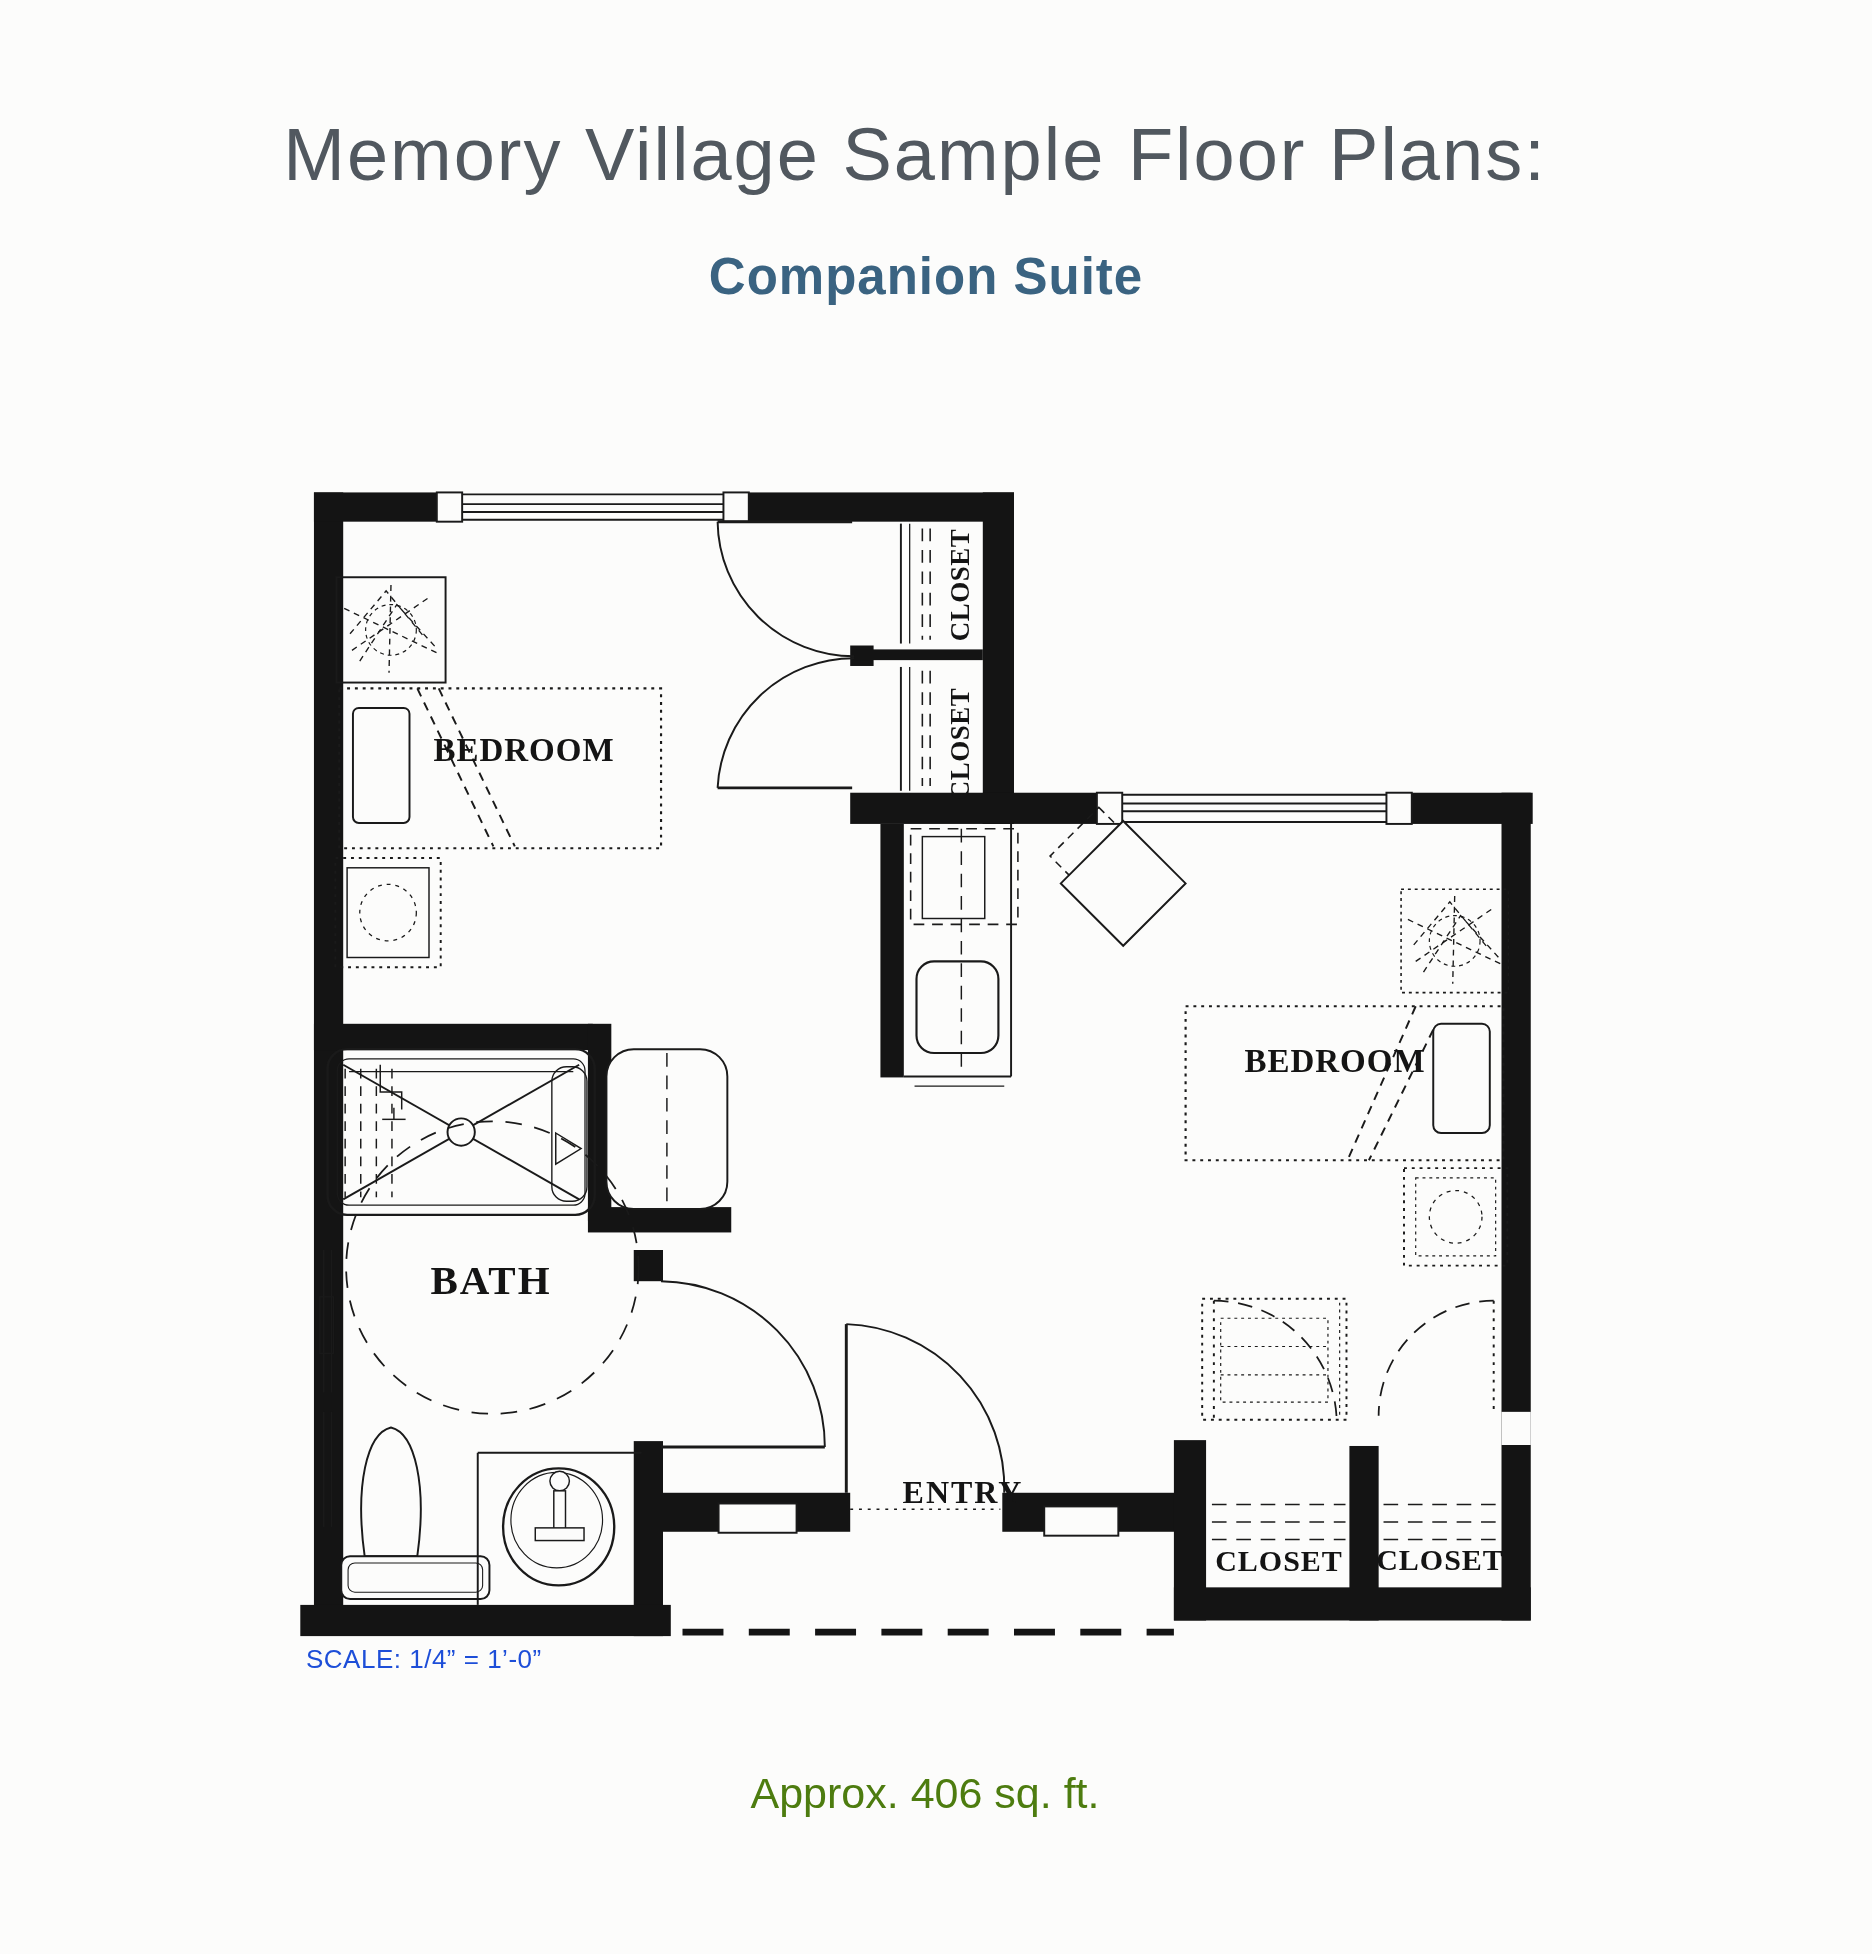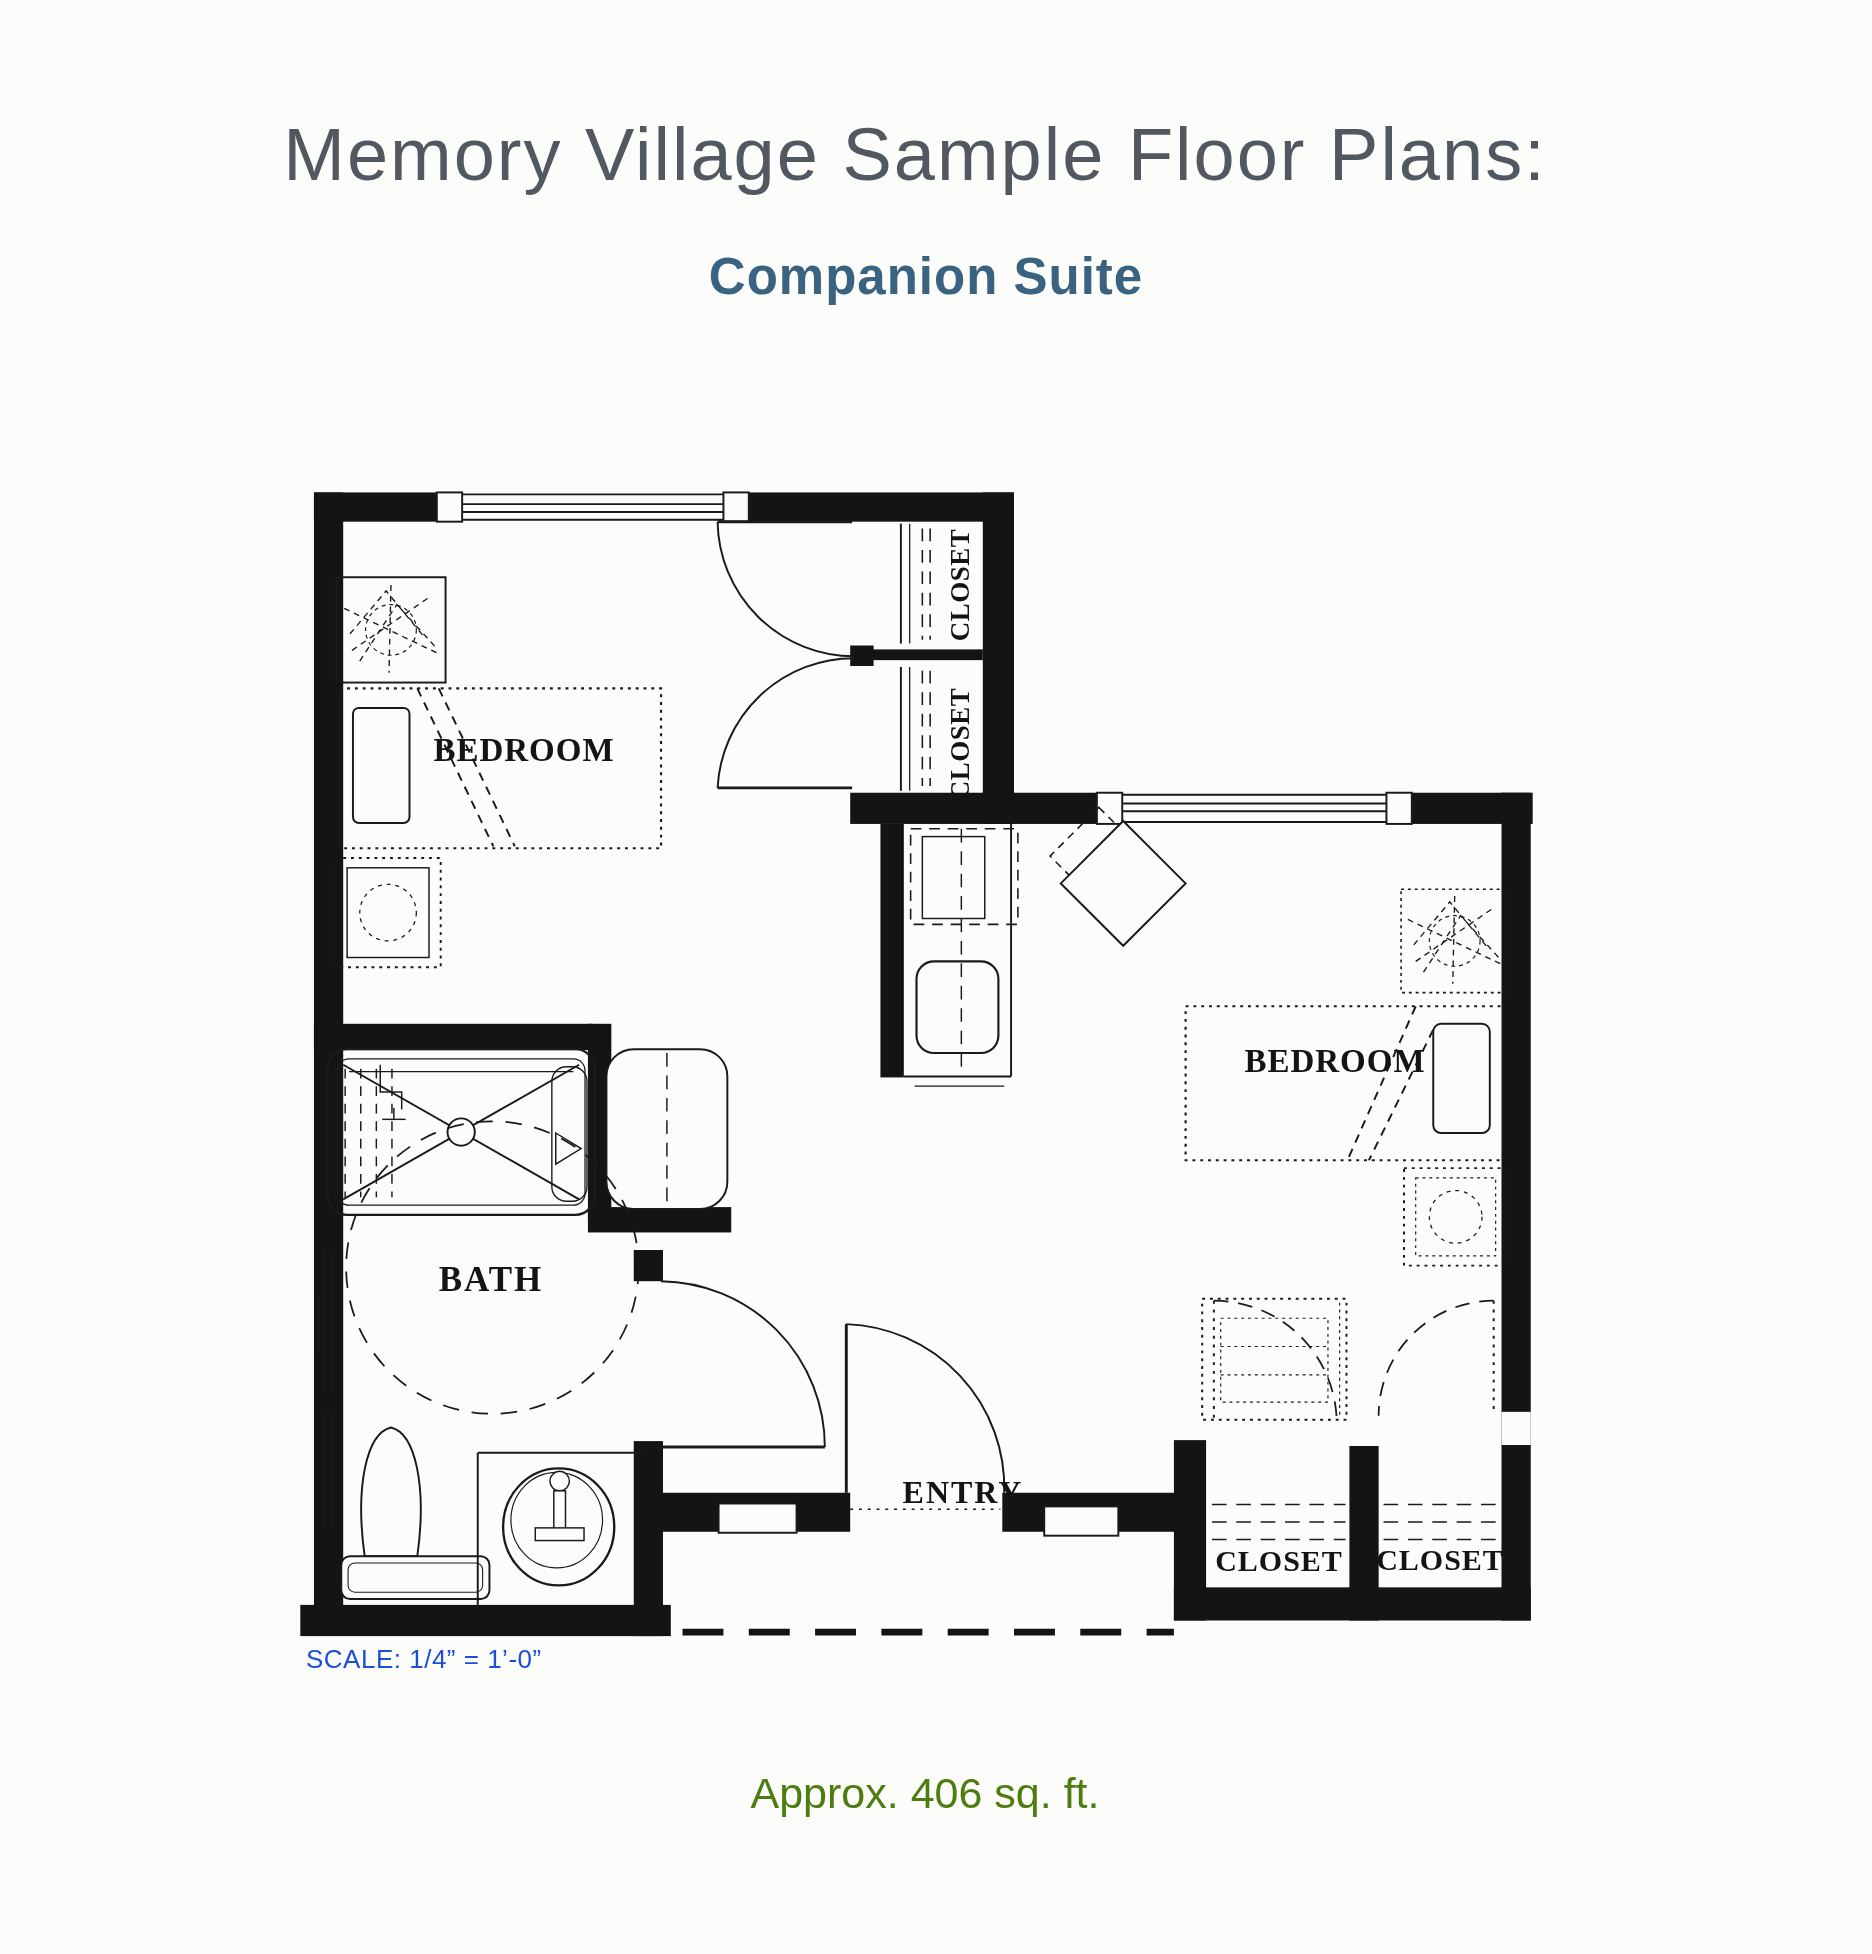--- a/index.html
+++ b/index.html
@@ -25,21 +25,21 @@
   }
   .plan-svg{position:absolute;left:0;top:0;}
   .room-label{
     position:absolute;transform:translate(-50%,-50%);
     font-family:"Liberation Serif", serif;font-weight:bold;
     color:#141414;white-space:nowrap;letter-spacing:1px;
   }
   .room-label.vertical{transform:translate(-50%,-50%) rotate(-90deg);}
   .lbl-bedroom1{left:524px;top:750px;font-size:33px;}
   .lbl-bedroom2{left:1335px;top:1061px;font-size:33px;}
-  .lbl-bath{left:491px;top:1280px;font-size:35px;letter-spacing:2px;}
+  .lbl-bath{left:491px;top:1280px;font-size:41px;letter-spacing:2px;}
   .lbl-entry{left:921px;top:1492px;font-size:32px;letter-spacing:2px;margin-left:42px;}
   .lbl-closet-top-upper{left:960px;top:585px;font-size:27px;letter-spacing:0.5px;}
   .lbl-closet-top-lower{left:960px;top:744px;font-size:27px;letter-spacing:0.5px;}
   .lbl-closet-b-left{left:1279px;top:1561px;font-size:30px;}
   .lbl-closet-b-right{left:1440px;top:1560px;font-size:30px;}
   .scale-note{
     position:absolute;left:306px;top:1644px;
     font-size:26px;color:#1d4ed8;letter-spacing:0.5px;white-space:nowrap;
   }
   .area-note{

